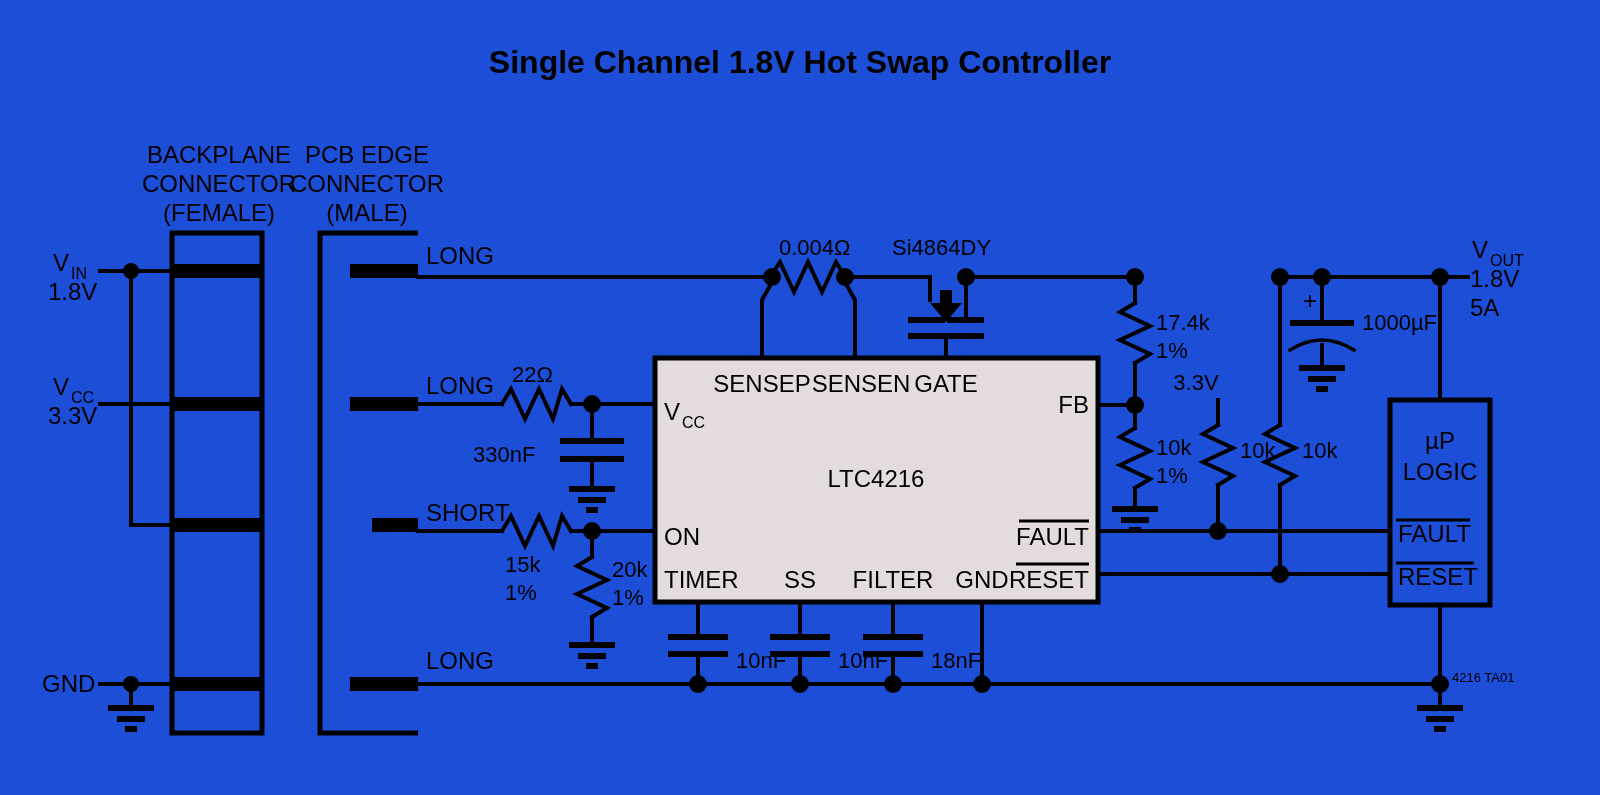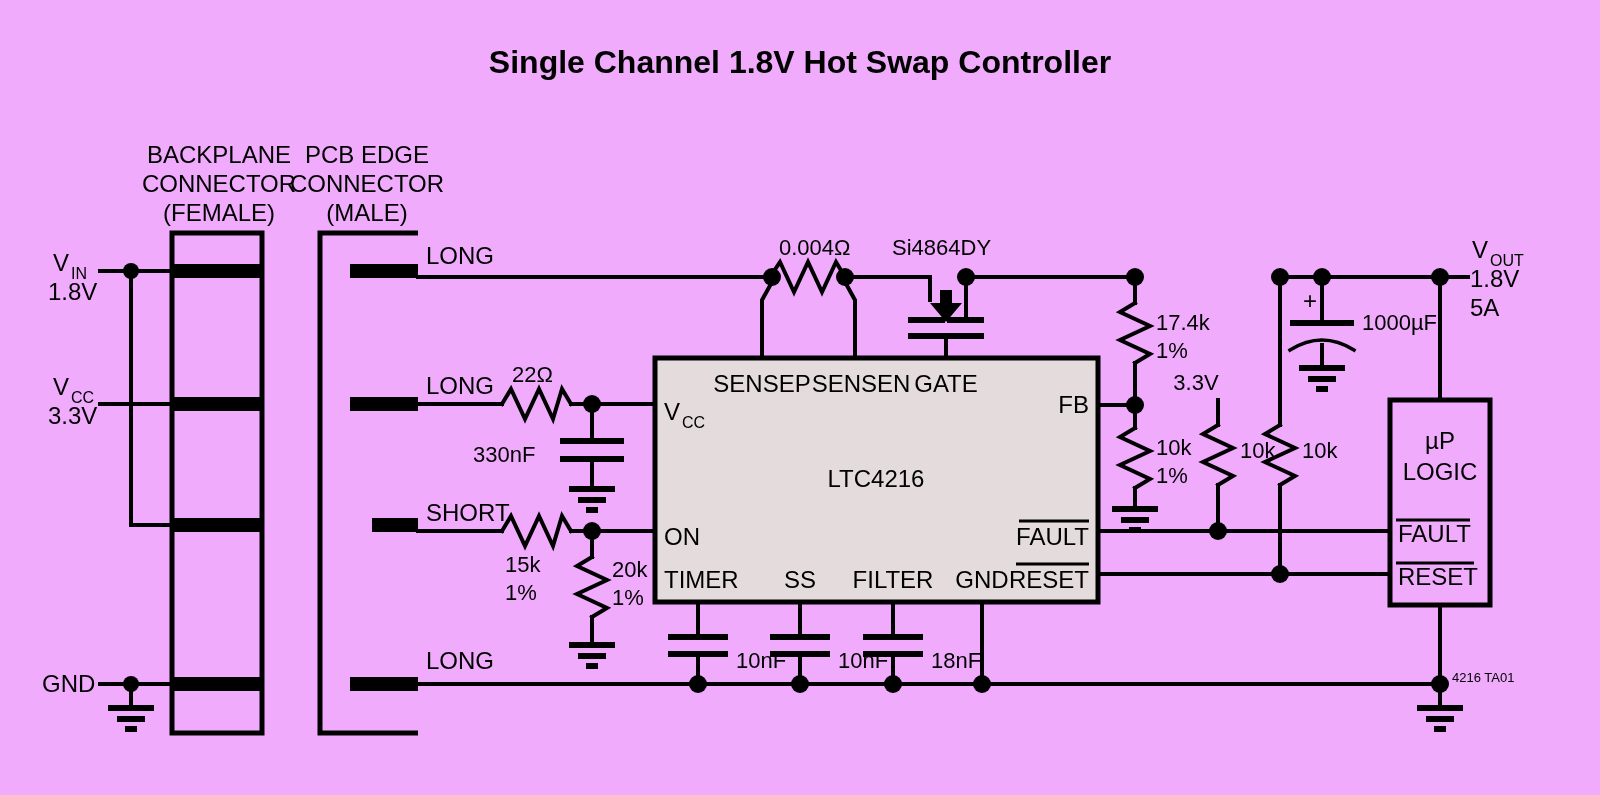--- a/index.html
+++ b/index.html
@@ -1,19 +1,19 @@
 <!DOCTYPE html>
 <html><head>
 <meta charset="utf-8">
 <title>LTC4216 Typical Application</title>
 <style>
   html,body{margin:0;padding:0;background:#ffffff;}
   body{width:1600px;height:795px;overflow:hidden;
        font-family:"Liberation Sans","DejaVu Sans",sans-serif;color:#000;}
-  #page{position:relative;width:1600px;height:795px;background:#f0abfc;}
+  #page{position:relative;width:1600px;height:795px;background:#1d4ed8;}
   svg{display:block;}
   .wire{stroke:#000;stroke-width:4;fill:none;stroke-linecap:square;}
   .wire-thin{stroke:#000;stroke-width:3.5;fill:none;stroke-linecap:square;}
   .box{fill:none;stroke:#000;stroke-width:5;}
   .ic-box{fill:#e3dbdc;stroke:#000;stroke-width:5;}
   .pin{fill:#000;stroke:none;}
   .dot{fill:#000;stroke:none;}
   .plate{stroke:#000;stroke-width:6;stroke-linecap:butt;}
   .gndbar{stroke:#000;stroke-width:6;stroke-linecap:butt;}
   text{font-family:"Liberation Sans","DejaVu Sans",sans-serif;fill:#000;}

